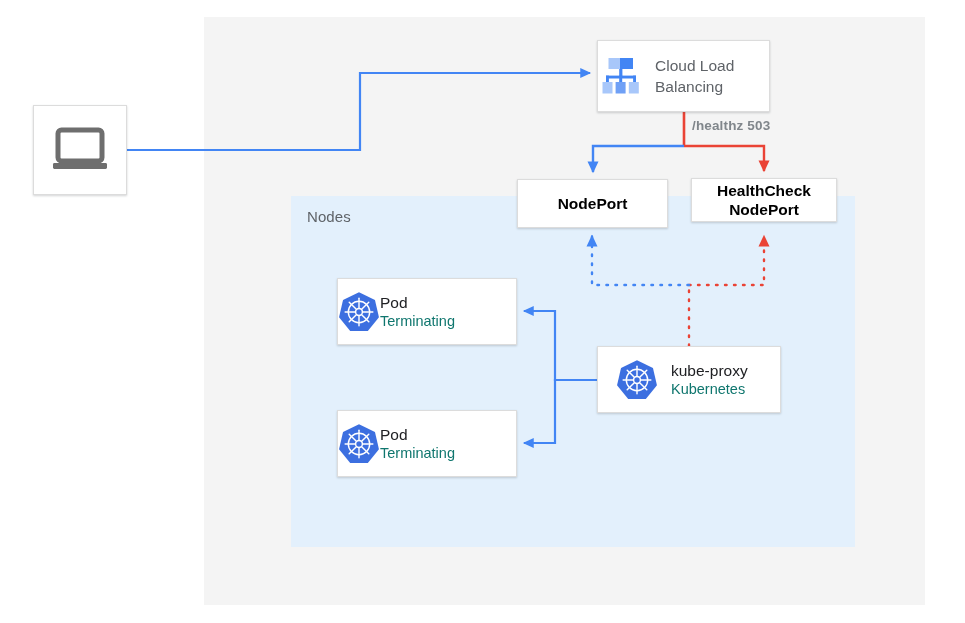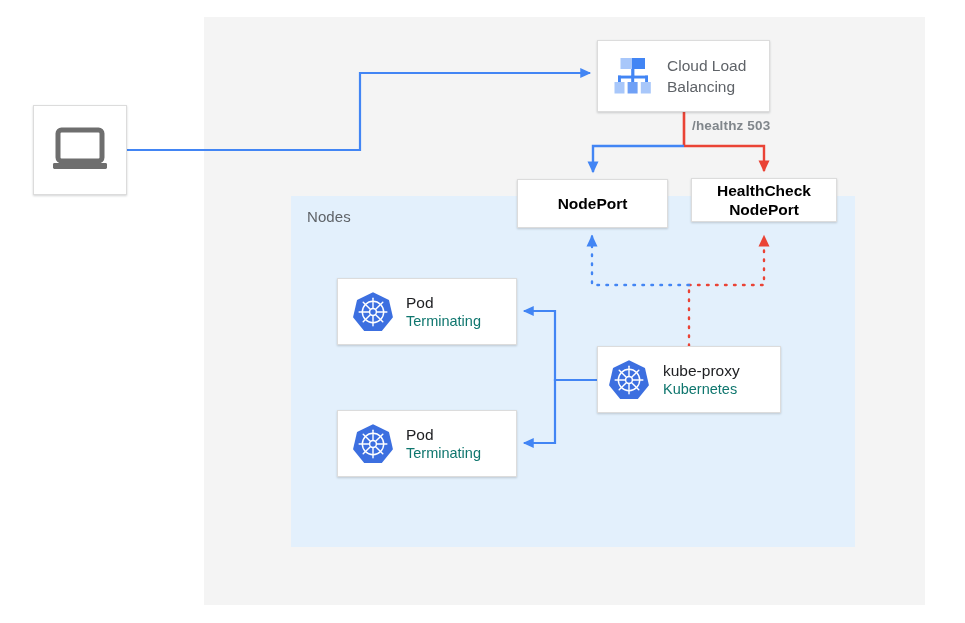--- a/index.html
+++ b/index.html
@@ -49,21 +49,20 @@
   
   .client-box {
     left: 33px; top: 105px;
     width: 94px; height: 90px;
     justify-content: center;
   }
   
   .lb-box {
     left: 597px; top: 40px;
     width: 173px; height: 72px;
-    padding-left: 12px;
     gap: 11px;
   }
   .lb-text {
     font-size: 15.5px;
     color: #5f6368;
     line-height: 21px;
   }
   
   .nodeport-box {
     left: 517px; top: 179px;
@@ -79,29 +78,27 @@
     font-size: 15.5px;
     font-weight: bold;
     color: #000000;
     text-align: center;
     line-height: 19px;
   }
   
   .pod-box {
     left: 337px;
     width: 180px; height: 67px;
-    padding-left: 14px;
-    gap: 12px;
   }
   .pod-box.pod-1 { top: 278px; }
   .pod-box.pod-2 { top: 410px; }
   .kp-box {
     left: 597px; top: 346px;
     width: 184px; height: 67px;
-    padding-left: 10px;
+    padding-left: 18px;
     gap: 13px;
   }
   .card-title {
     font-size: 15.5px;
     color: #202124;
     line-height: 19px;
   }
   .card-sub {
     font-size: 14.5px;
     color: #0f766e;

